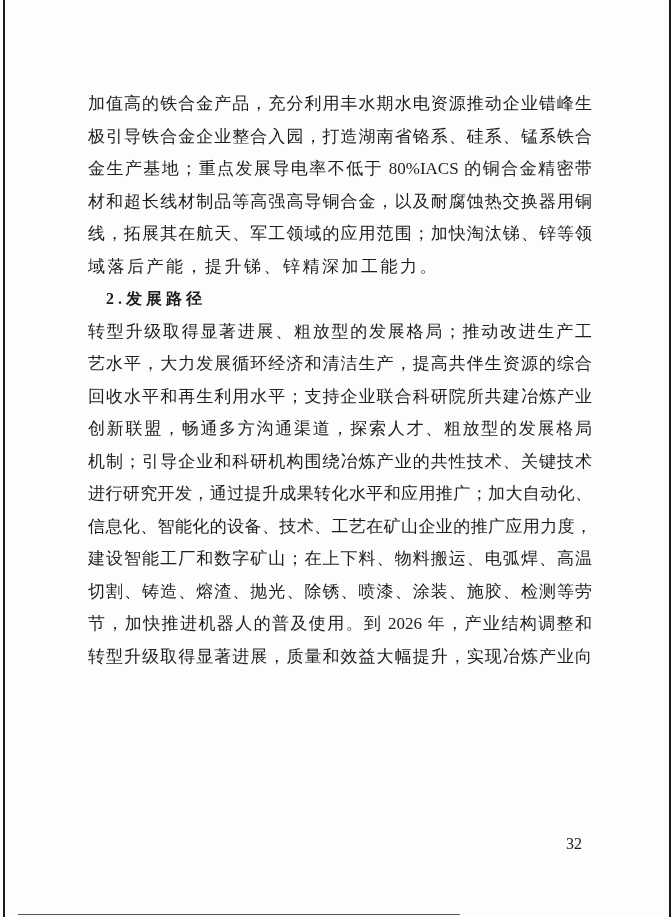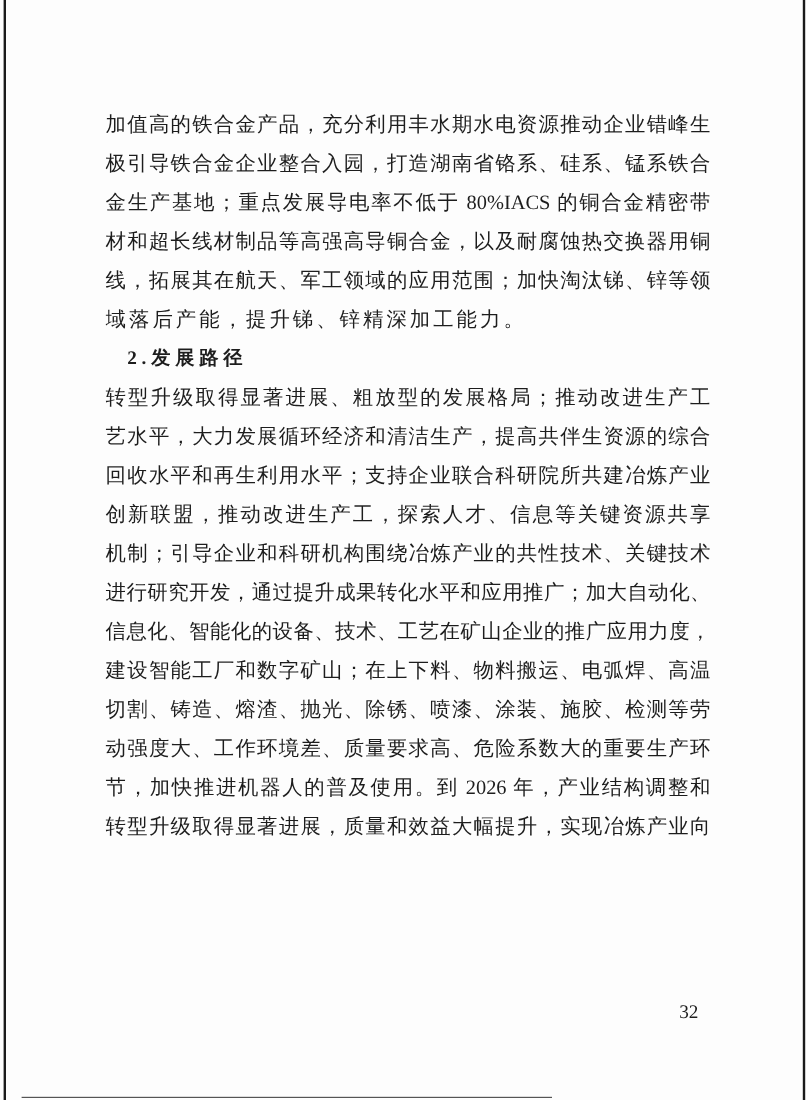--- a/index.html
+++ b/index.html
@@ -60,25 +60,24 @@
       <div class="line j">加值高的铁合金产品，充分利用丰水期水电资源推动企业错峰生</div>
       <div class="line j">极引导铁合金企业整合入园，打造湖南省铬系、硅系、锰系铁合</div>
       <div class="line j">金生产基地；重点发展导电率不低于 80%IACS 的铜合金精密带</div>
       <div class="line j">材和超长线材制品等高强高导铜合金，以及耐腐蚀热交换器用铜</div>
       <div class="line j">线，拓展其在航天、军工领域的应用范围；加快淘汰锑、锌等领</div>
       <div class="line">域落后产能，提升锑、锌精深加工能力。</div>
       <div class="line heading">2.发展路径</div>
       <div class="line j">转型升级取得显著进展、粗放型的发展格局；推动改进生产工</div>
       <div class="line j">艺水平，大力发展循环经济和清洁生产，提高共伴生资源的综合</div>
       <div class="line j">回收水平和再生利用水平；支持企业联合科研院所共建冶炼产业</div>
-      <div class="line j">创新联盟，推动改进生产工，探索人才、信息等关键资源共享</div>
+      <div class="line j">创新联盟，畅通多方沟通渠道，探索人才、粗放型的发展格局</div>
       <div class="line j">机制；引导企业和科研机构围绕冶炼产业的共性技术、关键技术</div>
       <div class="line j">进行研究开发，通过提升成果转化水平和应用推广；加大自动化、</div>
       <div class="line j">信息化、智能化的设备、技术、工艺在矿山企业的推广应用力度，</div>
       <div class="line j">建设智能工厂和数字矿山；在上下料、物料搬运、电弧焊、高温</div>
       <div class="line j">切割、铸造、熔渣、抛光、除锈、喷漆、涂装、施胶、检测等劳</div>
-      <div class="line j">动强度大、工作环境差、质量要求高、危险系数大的重要生产环</div>
       <div class="line j">节，加快推进机器人的普及使用。到 2026 年，产业结构调整和</div>
       <div class="line j">转型升级取得显著进展，质量和效益大幅提升，实现冶炼产业向</div>
     </div>
 
   <div class="page-number">32</div>
 </div>
 
 </body></html>

